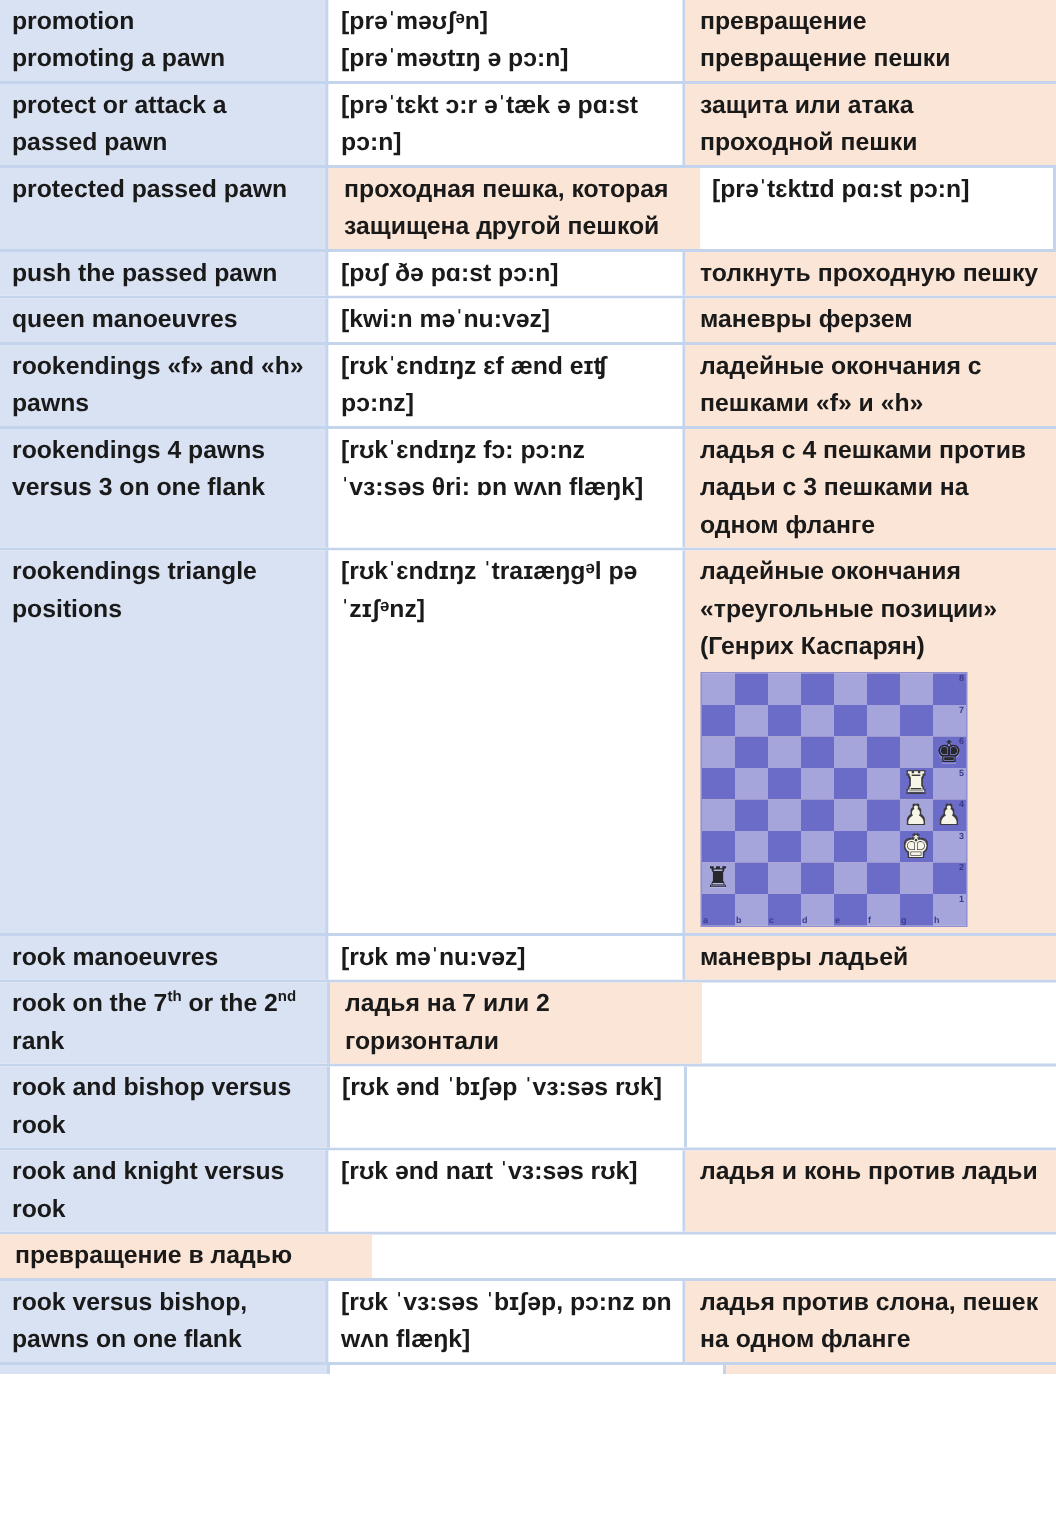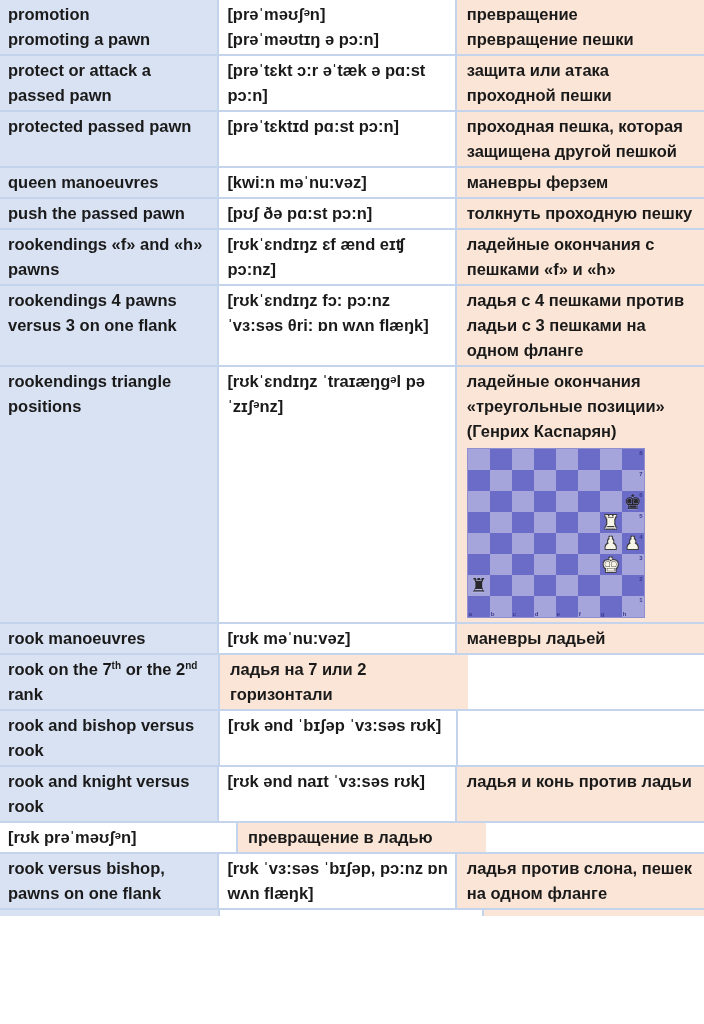--- a/index.html
+++ b/index.html
@@ -65,47 +65,47 @@
         <span class="txt">[prəˈtɛkt ɔ:r əˈtæk ə pɑ:st pɔ:n]</span>
       </div>
     <div class="cell c-ru">
         <span class="txt">защита или атака проходной пешки</span>
       </div>
   </div>
     <div class="row">
     <div class="cell c-term">
         <span class="txt">protected passed pawn</span>
       </div>
+    <div class="cell c-ru">
+        <span class="txt">проходная пешка, которая защищена другой пешкой</span>
+      </div>
     <div class="cell c-ipa">
         <span class="txt">[prəˈtɛktɪd pɑ:st pɔ:n]</span>
       </div>
-    <div class="cell c-ru">
-        <span class="txt">проходная пешка, которая защищена другой пешкой</span>
+  </div>
+    <div class="row">
+    <div class="cell c-term">
+        <span class="txt">push the passed pawn</span>
+      </div>
+    <div class="cell c-ipa">
+        <span class="txt">[pʊʃ ðə pɑ:st pɔ:n]</span>
+      </div>
+    <div class="cell c-ru">
+        <span class="txt">толкнуть проходную пешку</span>
       </div>
   </div>
     <div class="row">
     <div class="cell c-term">
         <span class="txt">queen manoeuvres</span>
       </div>
     <div class="cell c-ipa">
         <span class="txt">[kwi:n məˈnu:vəz]</span>
       </div>
     <div class="cell c-ru">
         <span class="txt">маневры ферзем</span>
-      </div>
-  </div>
-    <div class="row">
-    <div class="cell c-term">
-        <span class="txt">push the passed pawn</span>
-      </div>
-    <div class="cell c-ipa">
-        <span class="txt">[pʊʃ ðə pɑ:st pɔ:n]</span>
-      </div>
-    <div class="cell c-ru">
-        <span class="txt">толкнуть проходную пешку</span>
       </div>
   </div>
     <div class="row">
     <div class="cell c-term">
         <span class="txt">rookendings «f» and «h» pawns</span>
       </div>
     <div class="cell c-ipa">
         <span class="txt">[rʊkˈɛndɪŋz ɛf ænd eɪʧ pɔ:nz]</span>
       </div>
     <div class="cell c-ru">
@@ -273,23 +273,20 @@
         <span class="txt">rook and knight versus rook</span>
       </div>
     <div class="cell c-ipa">
         <span class="txt">[rʊk ənd naɪt ˈvɜ:səs rʊk]</span>
       </div>
     <div class="cell c-ru">
         <span class="txt">ладья и конь против ладьи</span>
       </div>
   </div>
     <div class="row">
-    <div class="cell c-ipa">
-        <span class="txt">[rʊk prəˈməʊʃᵊn]</span>
-      </div>
     <div class="cell c-ru">
         <span class="txt">превращение в ладью</span>
       </div>
   </div>
     <div class="row">
     <div class="cell c-term">
         <span class="txt">rook versus bishop, pawns on one flank</span>
       </div>
     <div class="cell c-ipa">
         <span class="txt">[rʊk ˈvɜ:səs ˈbɪʃəp, pɔ:nz ɒn wʌn flæŋk]</span>

